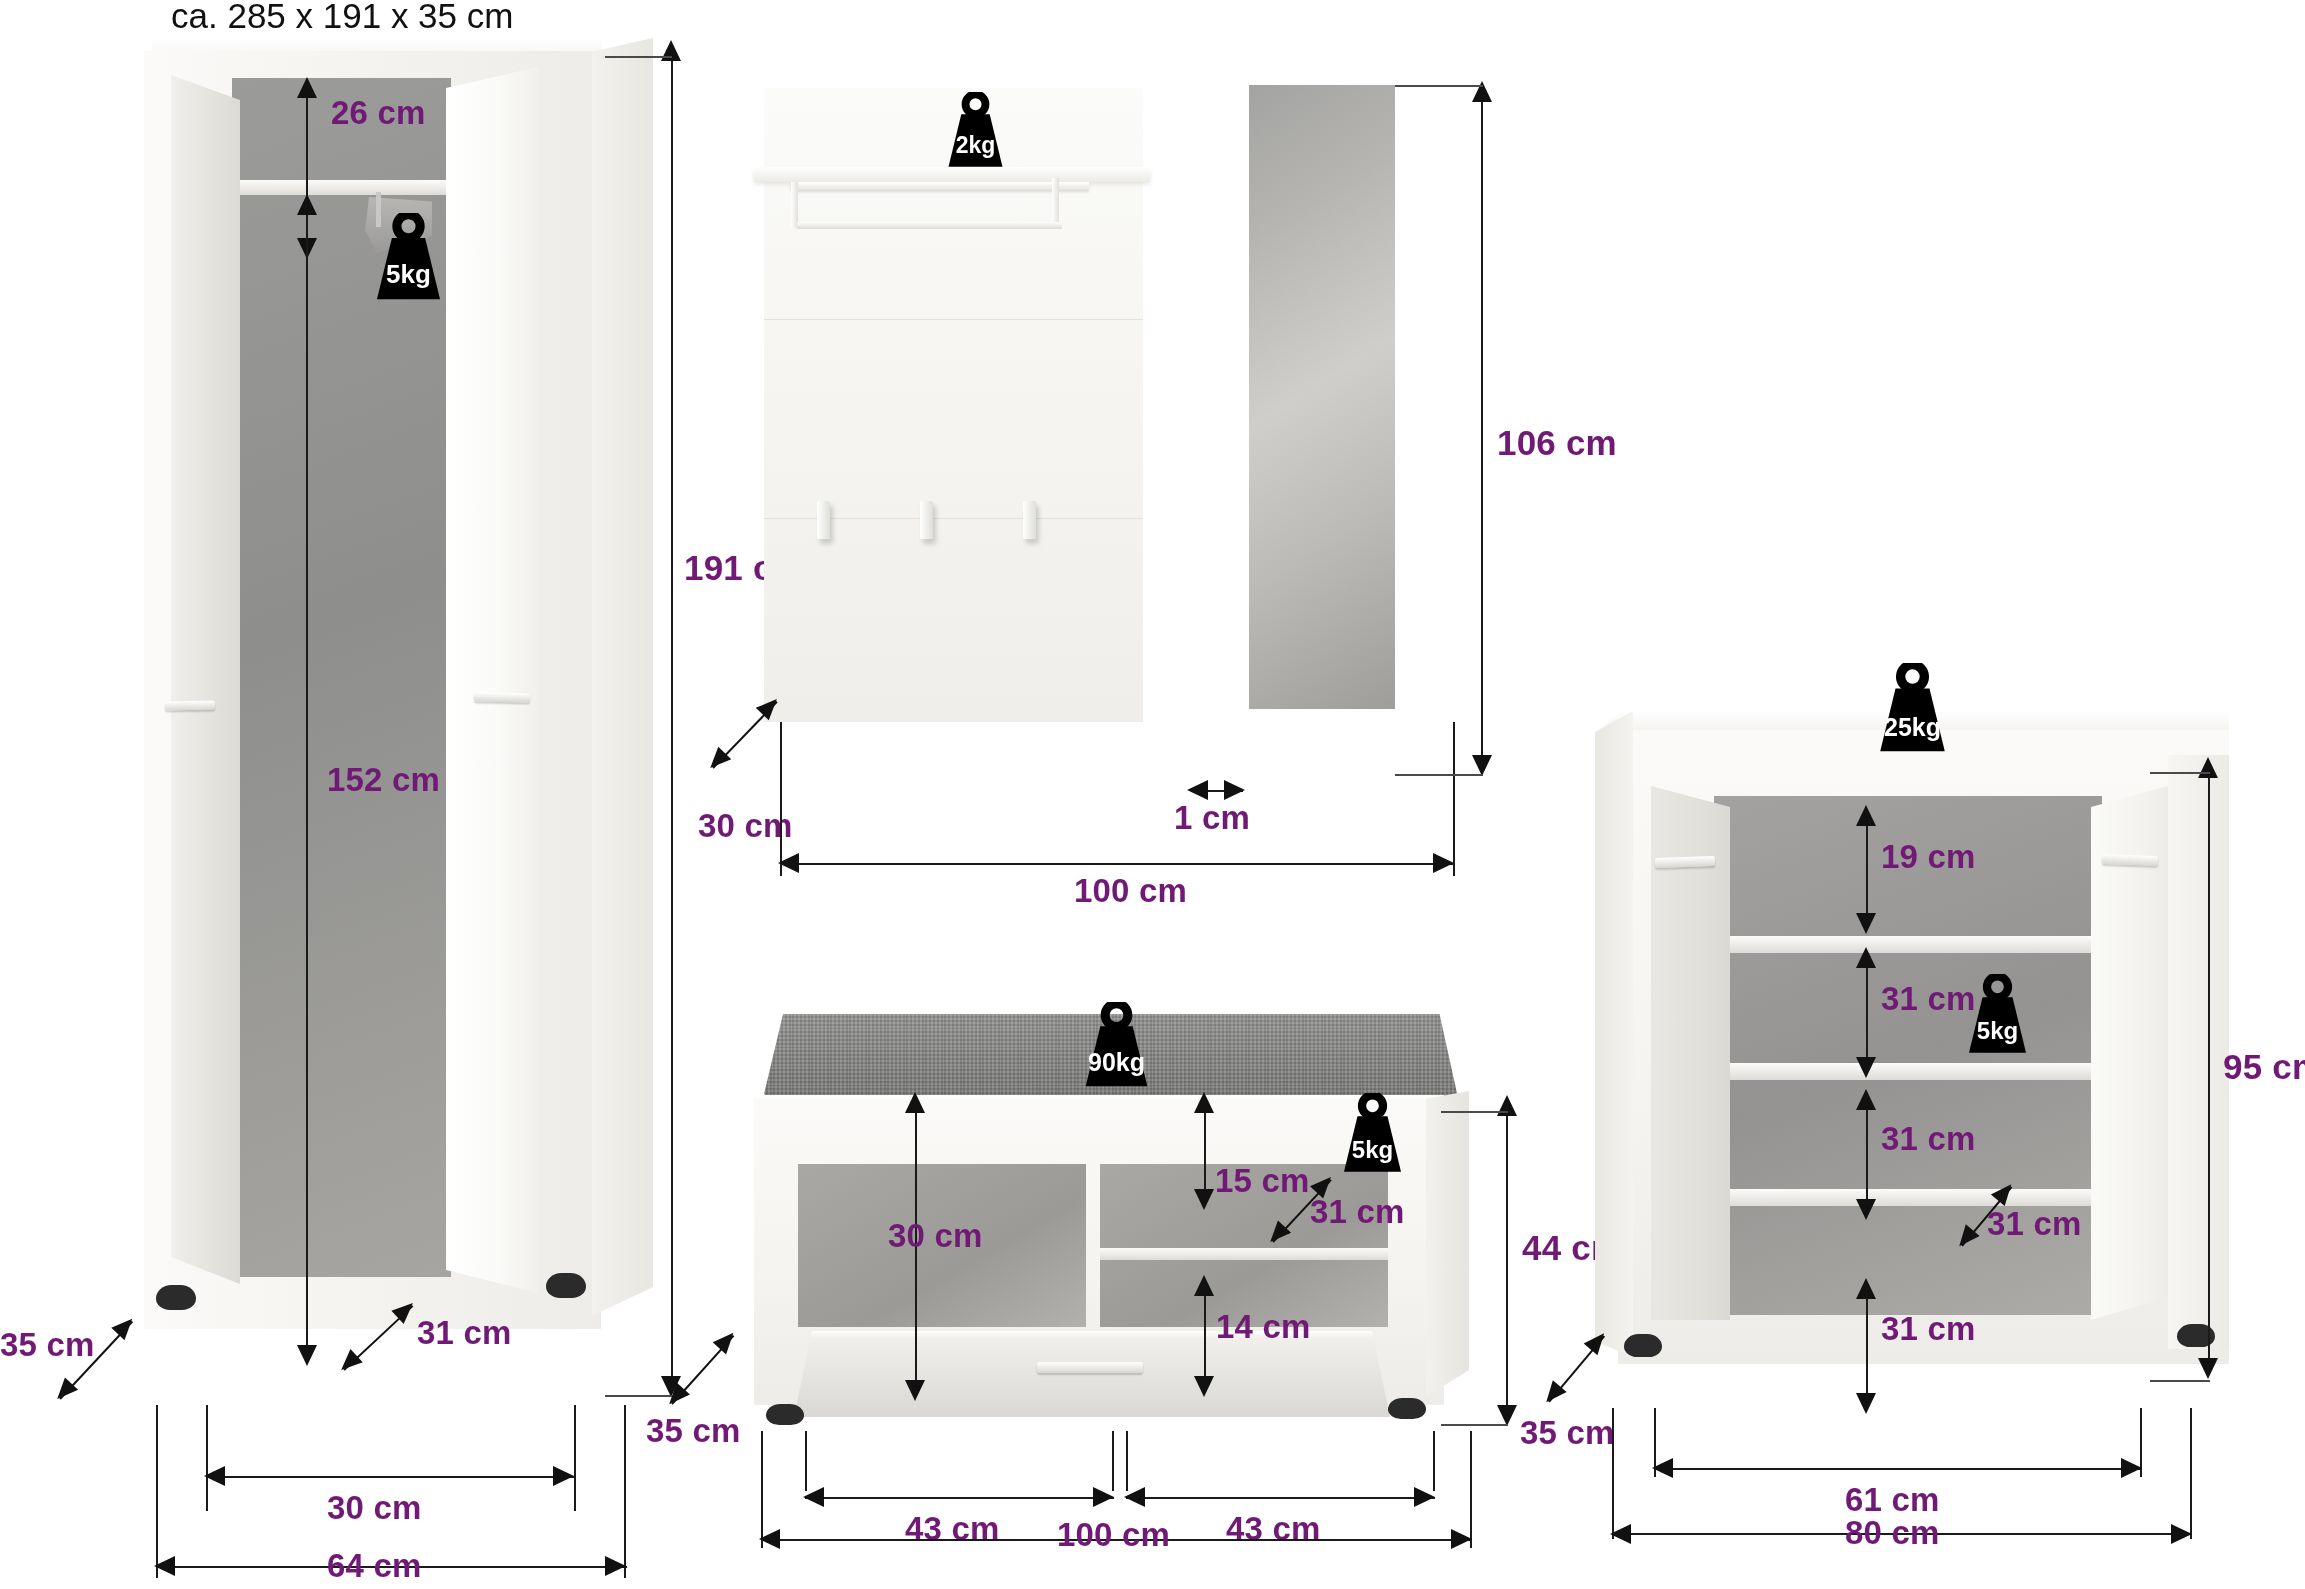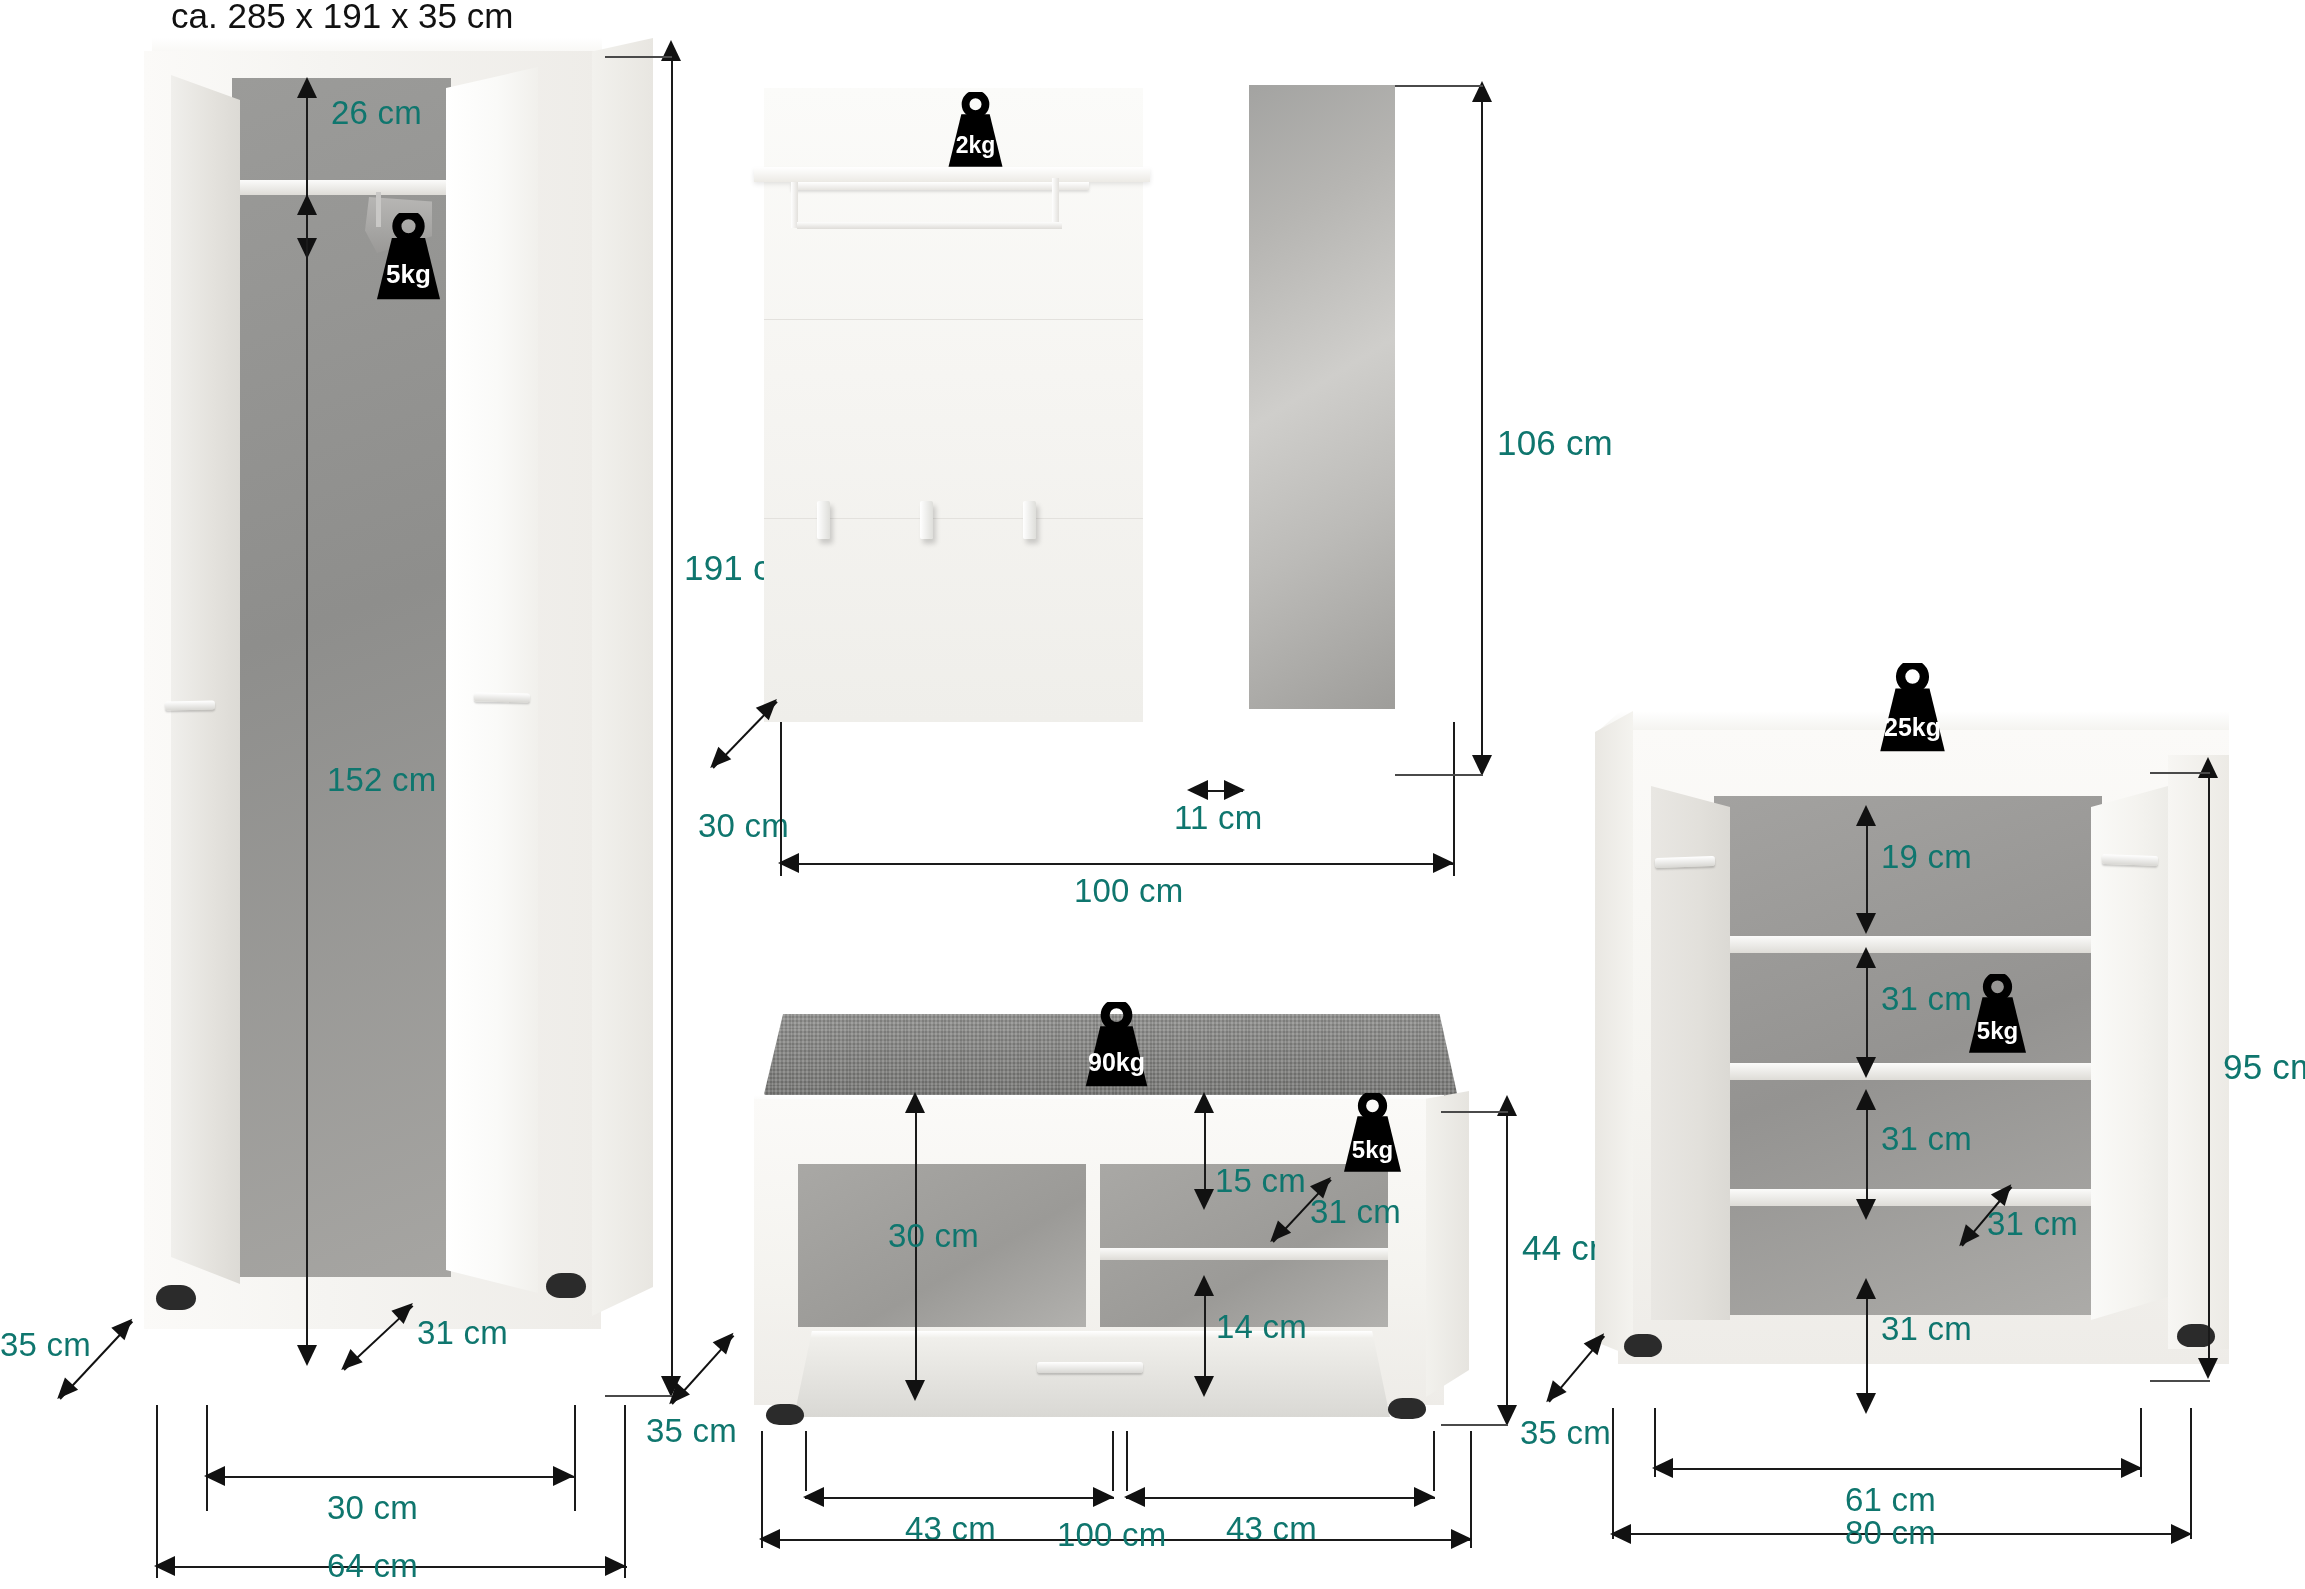--- a/index.html
+++ b/index.html
@@ -1,19 +1,19 @@
 <!DOCTYPE html>
 <html><head>
 <meta charset="utf-8">
 <style>
   html,body{margin:0;padding:0;background:#ffffff;}
   body{font-family:"Liberation Sans", sans-serif; color:#111;}
   #stage{position:relative;width:2306px;height:1590px;background:#fff;overflow:hidden;}
 
-  .lbl{position:absolute;font-size:33px;color:#0f766e;white-space:nowrap;letter-spacing:0.2px;}
+  .lbl{position:absolute;font-size:33px;color:#701a75;white-space:nowrap;letter-spacing:0.2px;font-weight:bold;}
   .lbl.big{font-size:35px;}
   .title{position:absolute;font-size:35px;color:#111;white-space:nowrap;}
 
   
   .vline{position:absolute;background:#1a1a1a;width:1.9px;}
   .hline{position:absolute;background:#1a1a1a;height:1.9px;}
   .thin{background:#4a4a4a;}
 
   .arrowU,.arrowD,.arrowL,.arrowR{position:absolute;width:0;height:0;}
   .arrowU{border-left:10.6px solid transparent;border-right:10.6px solid transparent;border-bottom:21px solid #111;}
@@ -193,21 +193,21 @@
   <div class="vline" style="left:780px;top:722px;height:154px;"></div>
   <div class="vline" style="left:1453px;top:722px;height:154px;"></div>
   <div class="hline" style="left:780px;top:863px;width:674px;"></div>
   <div class="arrowL" style="left:778px;top:853px;"></div>
   <div class="arrowR" style="left:1433px;top:853px;"></div>
   <div class="lbl" style="left:1074px;top:872px;">100 cm</div>
 
   <div class="hline" style="left:1191px;top:790px;width:52px;"></div>
   <div class="arrowL" style="left:1187px;top:780px;"></div>
   <div class="arrowR" style="left:1224px;top:780px;"></div>
-  <div class="lbl" style="left:1174px;top:799px;">11 cm</div>
+  <div class="lbl" style="left:1174px;top:799px;">1 cm</div>
 
   <div id="mirror"></div>
 
   <div class="vline" style="left:1481px;top:98px;height:674px;"></div>
   <div class="arrowU" style="left:1472px;top:81px;"></div>
   <div class="arrowD" style="left:1472px;top:755px;"></div>
   <div class="hline thin" style="left:1395px;top:85px;width:88px;"></div>
   <div class="hline thin" style="left:1395px;top:774px;width:88px;"></div>
   <div class="lbl big" style="left:1497px;top:423px;">106 cm</div>
 

